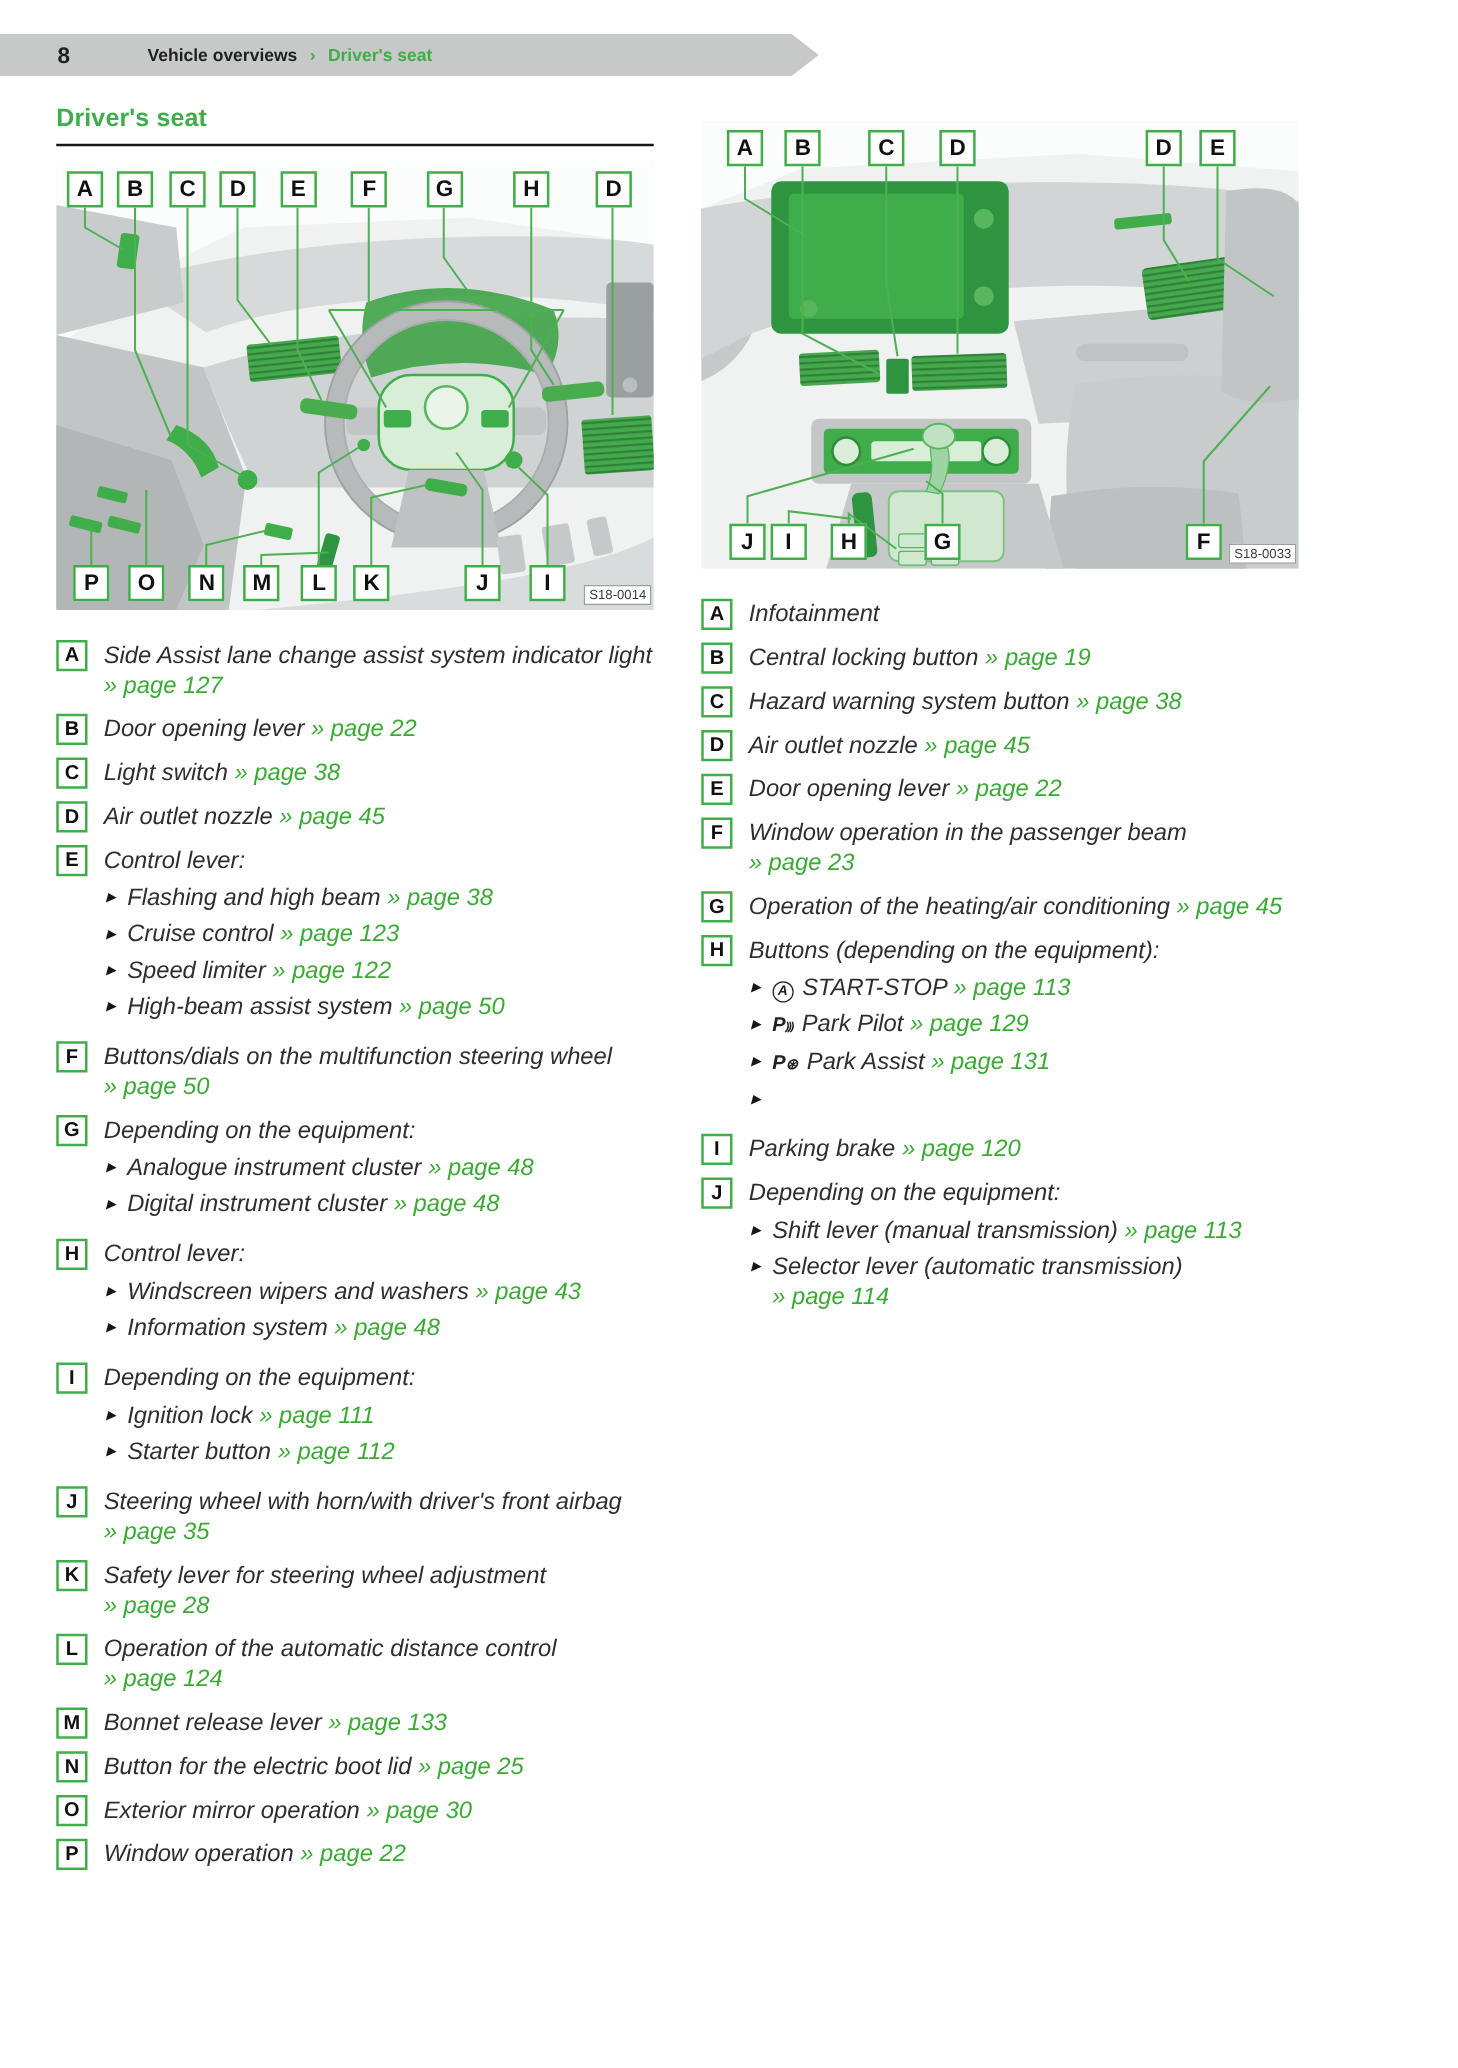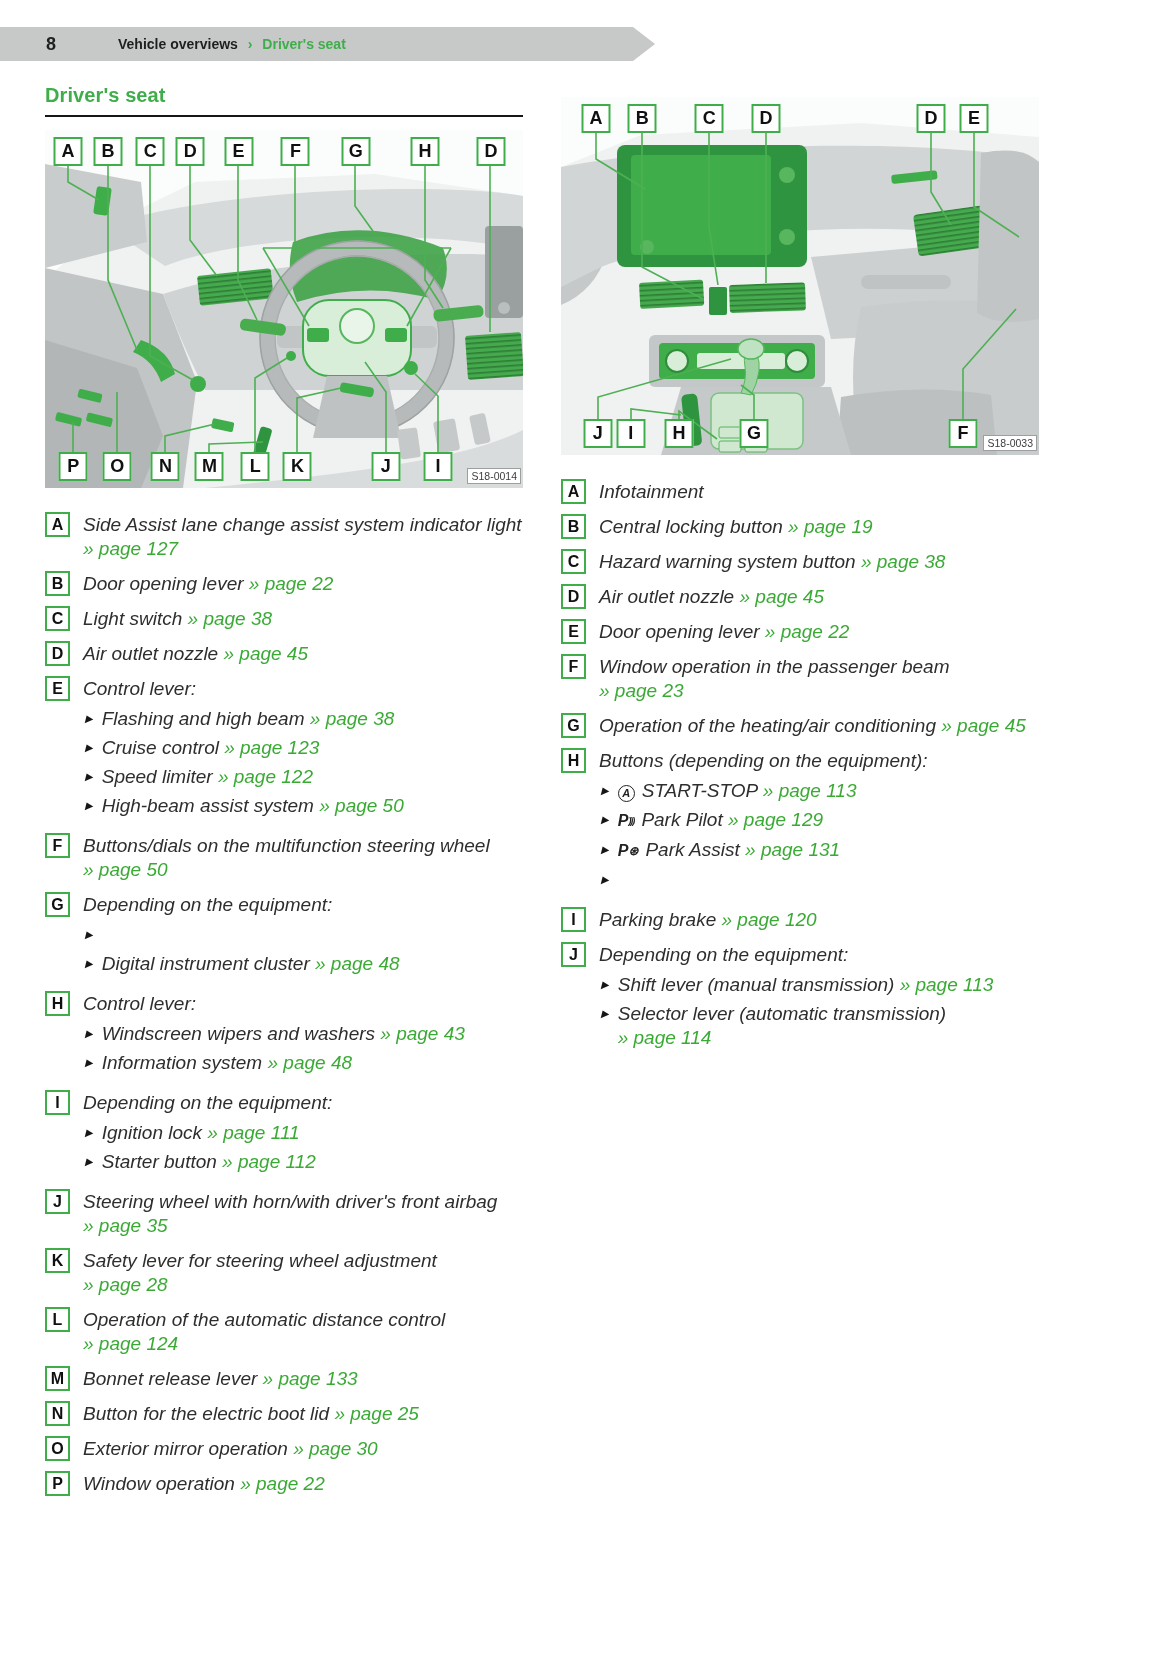--- a/index.html
+++ b/index.html
@@ -228,20 +228,21 @@
         </li>
         <li class="legend-item">
           <span class="key-box">F</span>
           <div class="item-body"><span>Buttons/dials on the multifunction steering wheel </span><span class="page-link">» page 50</span></div>
         </li>
         <li class="legend-item">
           <span class="key-box">G</span>
           <div class="item-body"><span>Depending on the equipment:</span><ul class="subs">
               <li>
                 <span class="tri">▶</span>
+                <span><span>Analogue instrument cluster </span><span class="page-link">» page 48</span></span>
               </li>
               <li>
                 <span class="tri">▶</span>
                 <span><span>Digital instrument cluster </span><span class="page-link">» page 48</span></span>
               </li>
             </ul></div>
         </li>
         <li class="legend-item">
           <span class="key-box">H</span>
           <div class="item-body"><span>Control lever:</span><ul class="subs">

